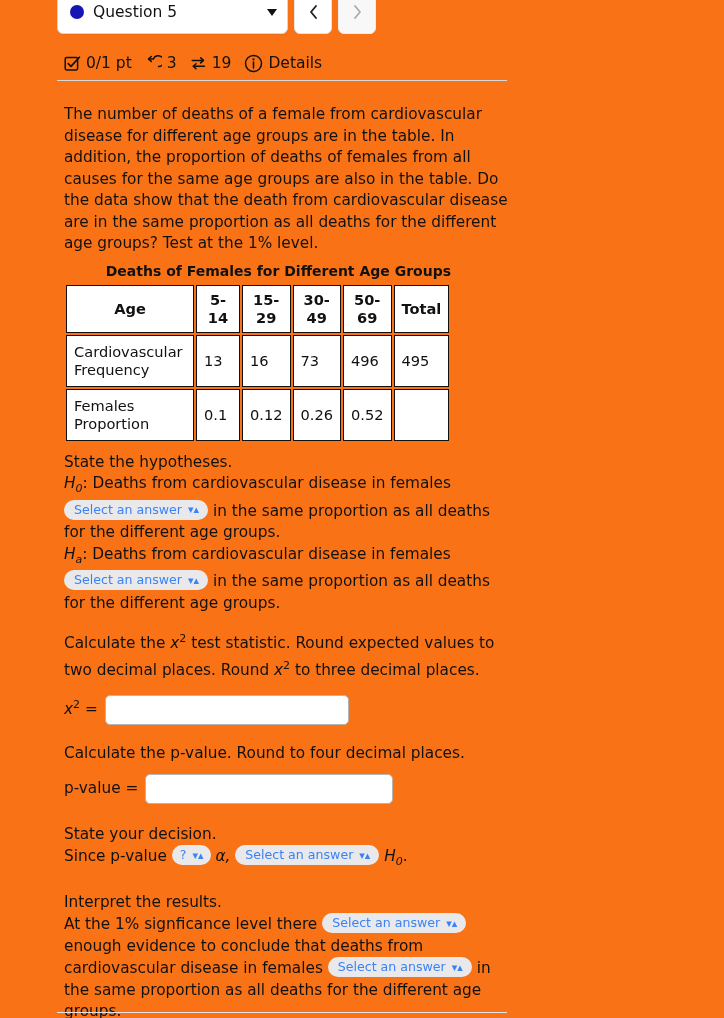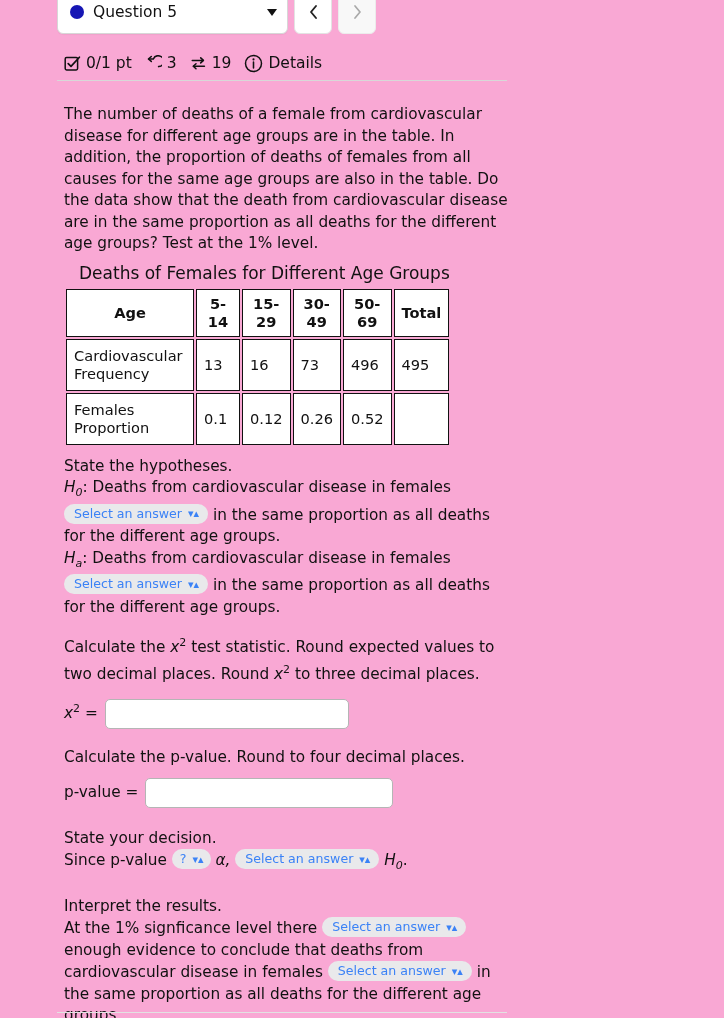--- a/index.html
+++ b/index.html
@@ -4,21 +4,21 @@
 <style>
   * { box-sizing: border-box; }
   html, body {
     margin: 0; padding: 0;
     width: 724px; height: 1018px;
     background: #ffffff;
     font-family: "DejaVu Sans", "Liberation Sans", sans-serif;
     color: #111111;
     overflow: hidden;
   }
-  .page { position: relative; width: 724px; height: 1018px; background:#f9a8d4; }
+  .page { position: relative; width: 724px; height: 1018px; background:#f97316; }
 
   
   .topbar {
     position: absolute; left: 57px; top: -12px;
     width: 450px; height: 48px;
     display: flex; align-items: center; gap: 6px;
   }
   .qselect {
     flex: 0 0 231px;
     height: 44px;
@@ -79,22 +79,22 @@
     width: 445px;
   }
   p.para {
     margin: 0 0 0 0;
     font-size: 15.3px; line-height: 21.5px; color: #111;
   }
   .blk { margin-top: 14px; }
 
   
   .tbl-title {
-    font-size: 17px; font-weight: normal; color: #111;
-    text-align: left; width: 372px; margin: 8px 0 4px 15px;
+    font-size: 14px; font-weight: bold; color: #111;
+    text-align: right; width: 372px; margin: 8px 0 4px 15px;
   }
   table.data {
     border-collapse: separate; border-spacing: 2px;
     margin-left: 0px; table-layout: fixed;
   }
   table.data td, table.data th {
     border: 1.6px solid #111;
     padding: 5px 7px;
     font-size: 14.6px; line-height: 18px;
     color: #111; background: #fff;

